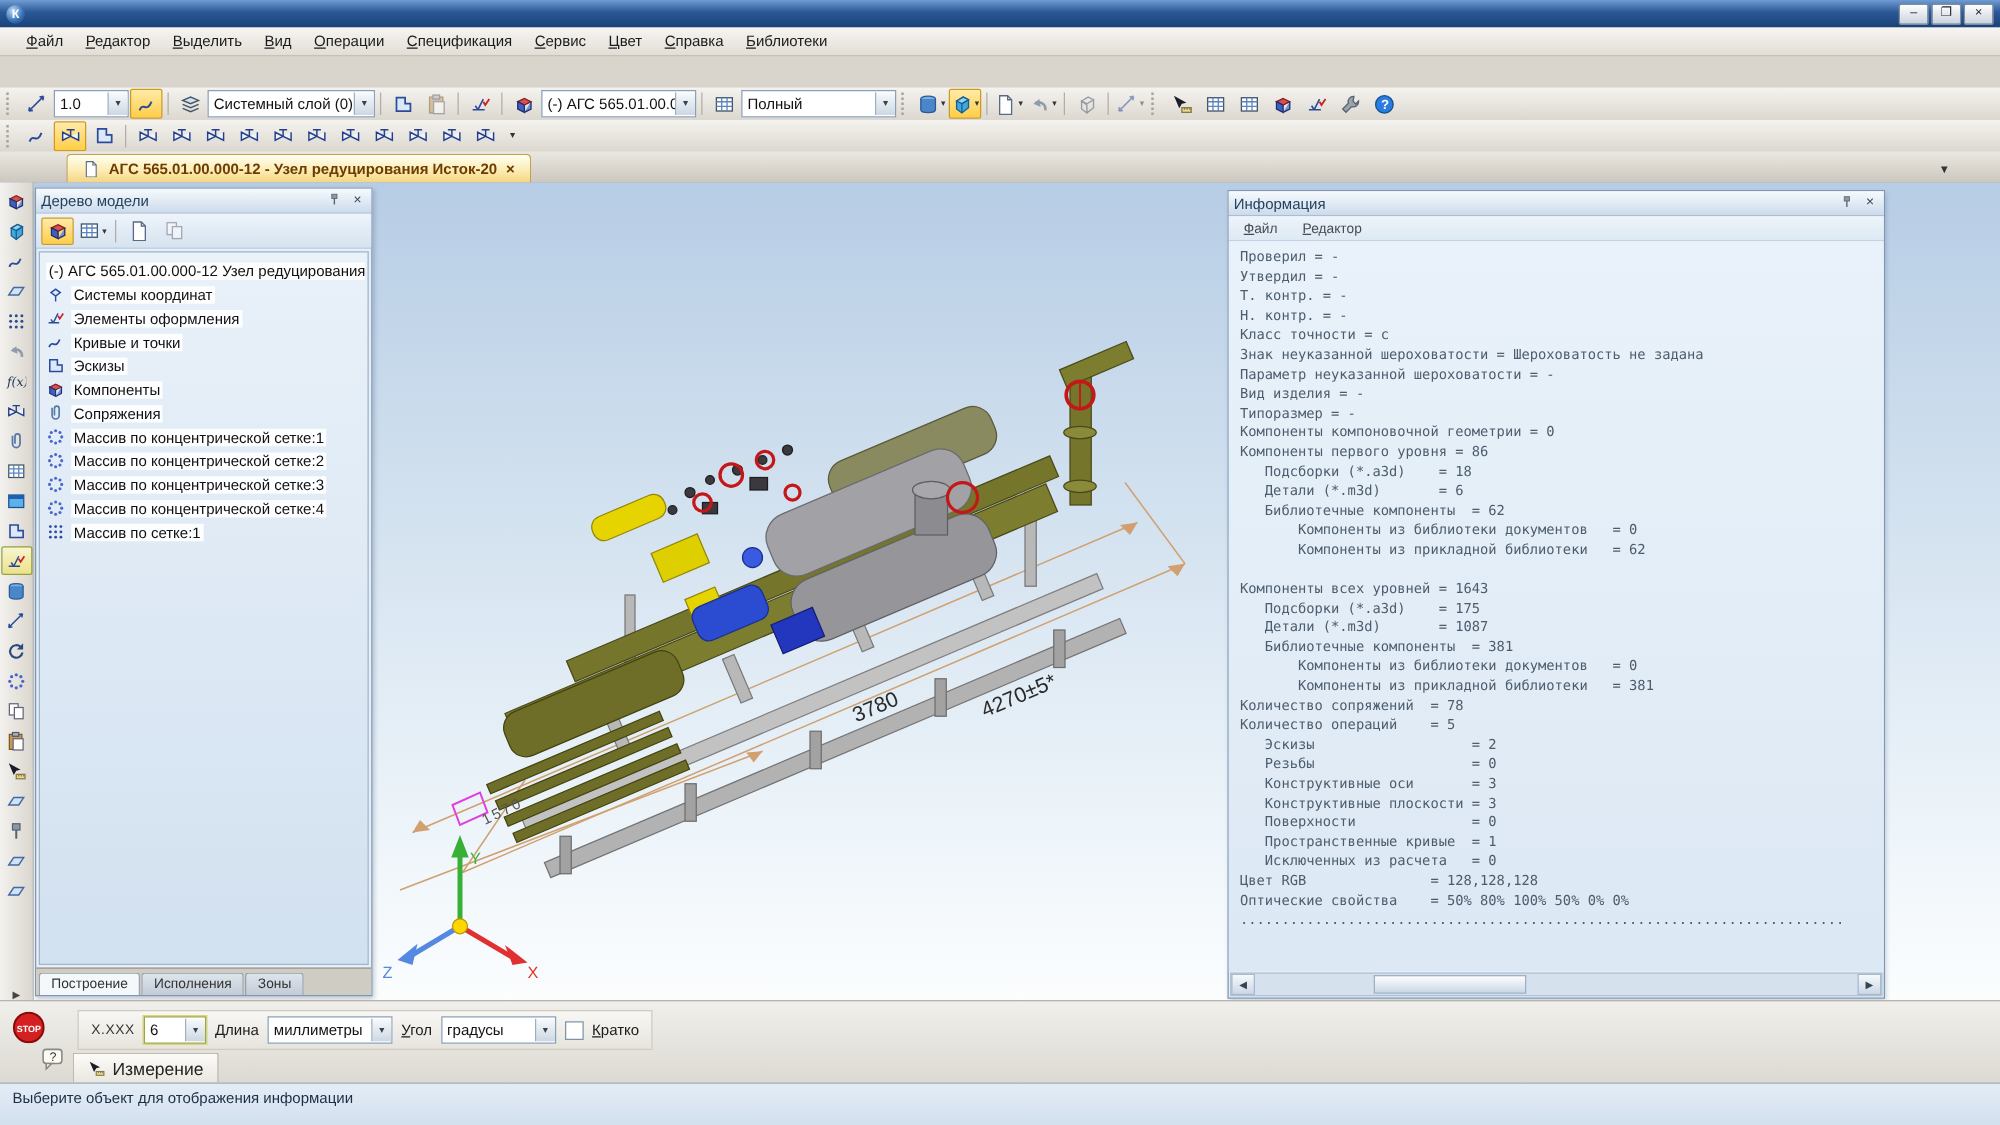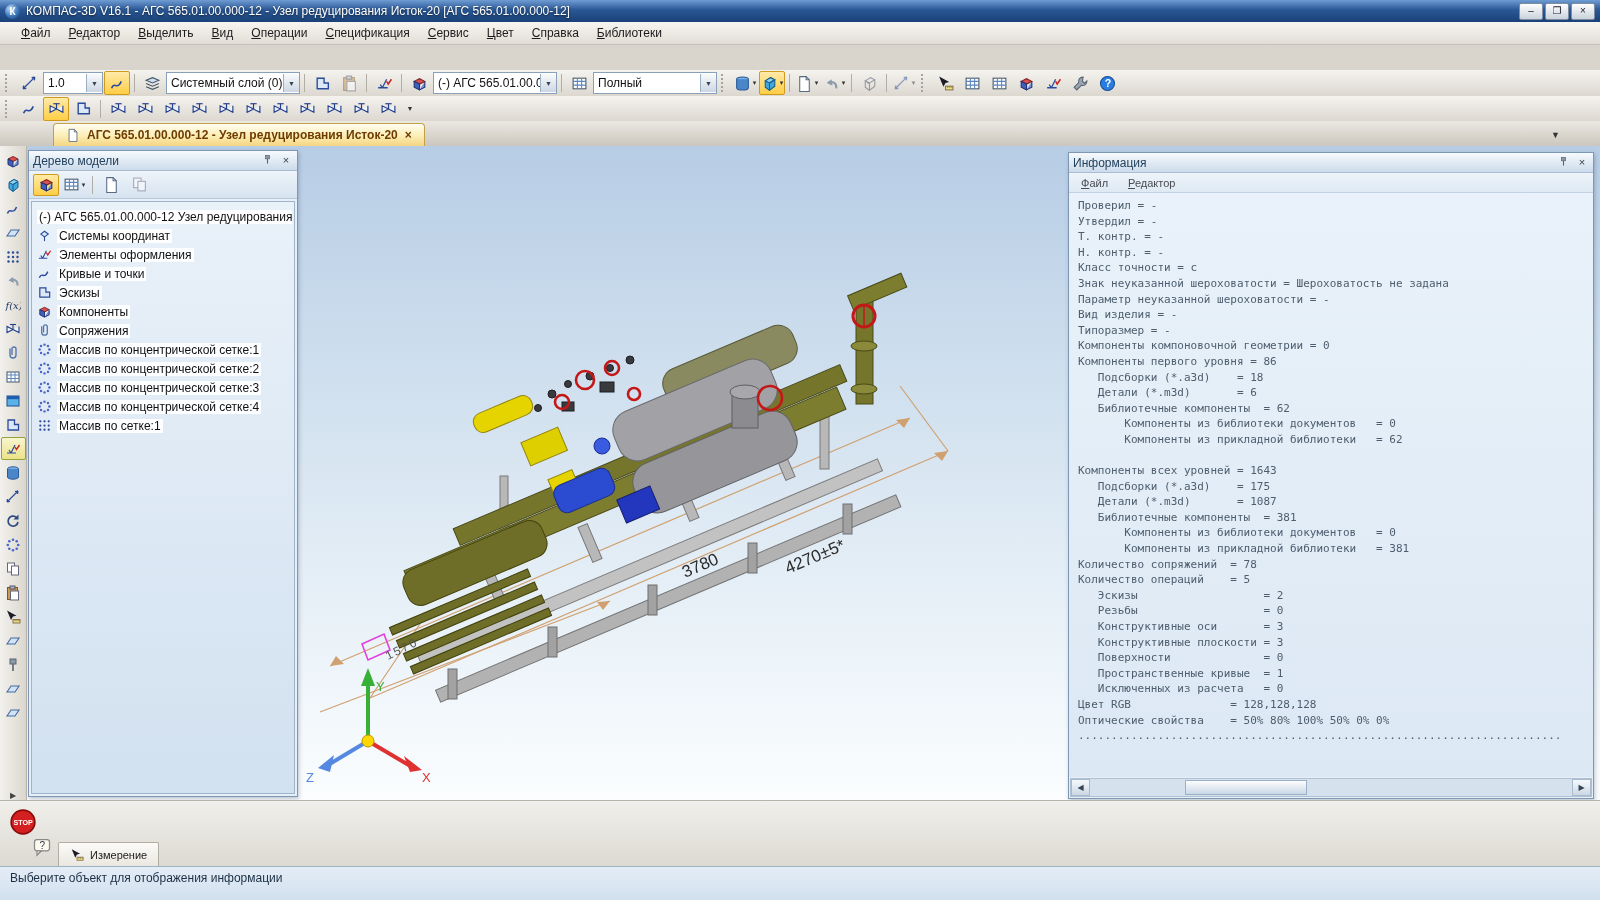--- a/index.html
+++ b/index.html
@@ -57,39 +57,39 @@
   .tree-body{flex:1;margin:2px;border:1px solid #9fb4cb;background:linear-gradient(180deg,#e9f1f9,#d2e1f0);padding:5px 2px;overflow:hidden;}
   .titem{display:flex;align-items:center;gap:5px;height:19px;padding-left:3px;white-space:nowrap;overflow:hidden;}
   .titem svg{width:15px;height:15px;flex:none;}
   .titem .lbl{background:rgba(255,255,255,.92);padding:0 2px;color:#111;}
   .titem.root .lbl{background:rgba(255,255,255,.92);}
   .tree-tabs{height:21px;display:flex;align-items:flex-end;gap:1px;background:#cfccc4;padding-left:2px;border-top:1px solid #9a958c;flex:none;}
   .ttab{padding:2px 9px 3px;font-size:11px;color:#333;border:1px solid #98a4b2;border-bottom:none;background:linear-gradient(#dde4ec,#c3ccd7);border-radius:3px 3px 0 0;}
   .ttab.active{background:#f5f8fb;}
 
   
-  .info-panel{left:1068px;top:6px;width:524px;height:645px;}
+  .info-panel{left:982px;top:6px;width:524px;height:645px;}
   .info-menu{height:19px;display:flex;gap:20px;padding:0 12px;font-size:11px;color:#4a4a55;align-items:center;border-bottom:1px solid #c2d2e2;background:linear-gradient(#eef4fa,#dde9f4);flex:none;}
   .info-menu span::first-letter{text-decoration:underline;}
   .info-body{flex:1;padding:5px 9px;font-family:"DejaVu Sans Mono",monospace;font-size:11px;line-height:15.6px;color:#4d5d6d;white-space:pre;overflow:hidden;background:linear-gradient(180deg,#e9f2fa,#dce8f4);}
   .info-hscroll{height:17px;margin:1px;background:#d5e1ed;border:1px solid #b0c1d4;display:flex;align-items:center;flex:none;}
   .hs-btn{width:17px;height:15px;text-align:center;font-size:8px;line-height:15px;color:#345;background:linear-gradient(#f5f9fc,#ccd8e5);border:1px solid #a7bace;flex:none;}
   .hs-btn.right{margin-left:auto;}
   .hs-thumb{width:120px;height:13px;background:linear-gradient(#fdfdfe,#cbd8e6);border:1px solid #9cb0c6;margin-left:95px;}
 
   
   .propbar{position:absolute;top:800px;left:0;right:0;height:66px;background:linear-gradient(#f0efeb,#dcd9d1);border-top:1px solid #b9b4aa;}
   .stopbtn{position:absolute;left:10px;top:8px;width:26px;height:26px;}
   .qbtn{position:absolute;left:32px;top:36px;width:20px;height:20px;}
   .prow{position:absolute;left:62px;top:7px;height:30px;display:flex;align-items:center;gap:7px;background:linear-gradient(#f8f7f4,#e7e4dd);border:1px solid #cfccc4;padding:0 10px;}
   .plabel{color:#1c1c1c;}
   .plabel::first-letter{text-decoration:underline;}
   .mask-label{font-size:11px;color:#333;letter-spacing:.5px;}
   .pcheck{width:13px;height:13px;background:#fff;border:1px solid #7f93a8;flex:none;}
-  .ptab{position:absolute;left:58px;top:41px;height:23px;display:flex;align-items:center;gap:6px;padding:0 11px;background:linear-gradient(#fcfbf8,#eae7e0);border:1px solid #b2ada3;border-bottom:none;border-radius:2px 2px 0 0;font-size:11px;color:#222;}
+  .ptab{position:absolute;left:58px;top:41px;height:23px;display:flex;align-items:center;gap:6px;padding:0 11px;background:linear-gradient(#fcfbf8,#eae7e0);border:1px solid #b2ada3;border-bottom:none;border-radius:2px 2px 0 0;font-size:14px;color:#222;}
   .ptab svg{width:14px;height:14px;}
 
   
   .statusbar{position:absolute;top:866px;left:0;right:0;height:34px;background:linear-gradient(#e4edf6,#cfdeed);border-top:1px solid #9fb2c6;color:#1c2f44;padding:4px 10px 0;}
 
   .vpsvg{position:absolute;left:0;top:0;width:100%;height:100%;}
   .hidden-defs{position:absolute;width:0;height:0;overflow:hidden;}
 </style>
 </head>
 <body>
@@ -279,21 +279,20 @@
 <symbol id="i-plane" viewBox="0 0 16 16">
         <path d="M2 11l4-6h8l-4 6z" fill="#cfe2f6" stroke="#456aa0" stroke-width="1.1"></path>
       </symbol>
 </defs>
 </svg>
 
 <div id="app">
 
   <div class="titlebar">
     <div class="logo">К</div>
-    <div class="title-text">КОМПАС-3D V16.1 - АГС 565.01.00.000-12 - Узел редуцирования Исток-20 [АГС 565.01.00.000-12]</div>
     <div class="winbtns">
       <div class="winbtn">–</div>
       <div class="winbtn">❐</div>
       <div class="winbtn">×</div>
     </div>
   </div>
 
   <div class="menubar">
     <span class="menu-item">Файл</span>
     <span class="menu-item">Редактор</span>
@@ -1044,20 +1043,25 @@
               <use href="#i-circarr"></use>
             </svg>
             <span class="lbl">Массив по концентрической сетке:4</span>
           </div>
         <div class="titem">
             <svg>
               <use href="#i-griddots"></use>
             </svg>
             <span class="lbl">Массив по сетке:1</span>
           </div>
+      </div>
+      <div class="tree-tabs">
+        <span class="ttab active">Построение</span>
+        <span class="ttab">Исполнения</span>
+        <span class="ttab">Зоны</span>
       </div>
     </div>
 
     <div class="panel info-panel">
       <div class="panel-h">
         <span>Информация</span>
         <span class="sp">
           <span class="ph-btn"><svg>
                 <use href="#i-pin"></use>
               </svg></span>
@@ -1111,20 +1115,39 @@
     </div>
   </div>
 
   <div class="propbar">
     <svg class="stopbtn">
         <use href="#i-stop"></use>
       </svg>
     <svg class="qbtn">
         <use href="#i-qbub"></use>
       </svg>
+    <div class="prow">
+      <span class="mask-label">X.XXX</span>
+      <div class="combo" style="width:48px;border-color:#9aa83e;box-shadow:0 0 0 1px #d8d480">
+          <span class="val">6</span>
+          <span class="ca">▼</span>
+        </div>
+      <span class="plabel">Длина</span>
+      <div class="combo" style="width:98px">
+          <span class="val">миллиметры</span>
+          <span class="ca">▼</span>
+        </div>
+      <span class="plabel">Угол</span>
+      <div class="combo" style="width:90px">
+          <span class="val">градусы</span>
+          <span class="ca">▼</span>
+        </div>
+      <span class="pcheck"></span>
+      <span class="plabel">Кратко</span>
+    </div>
     <div class="ptab">
       <svg>
           <use href="#i-meascur"></use>
         </svg>
       <span>Измерение</span>
     </div>
   </div>
 
   <div class="statusbar">
     <span>Выберите объект для отображения информации</span>

